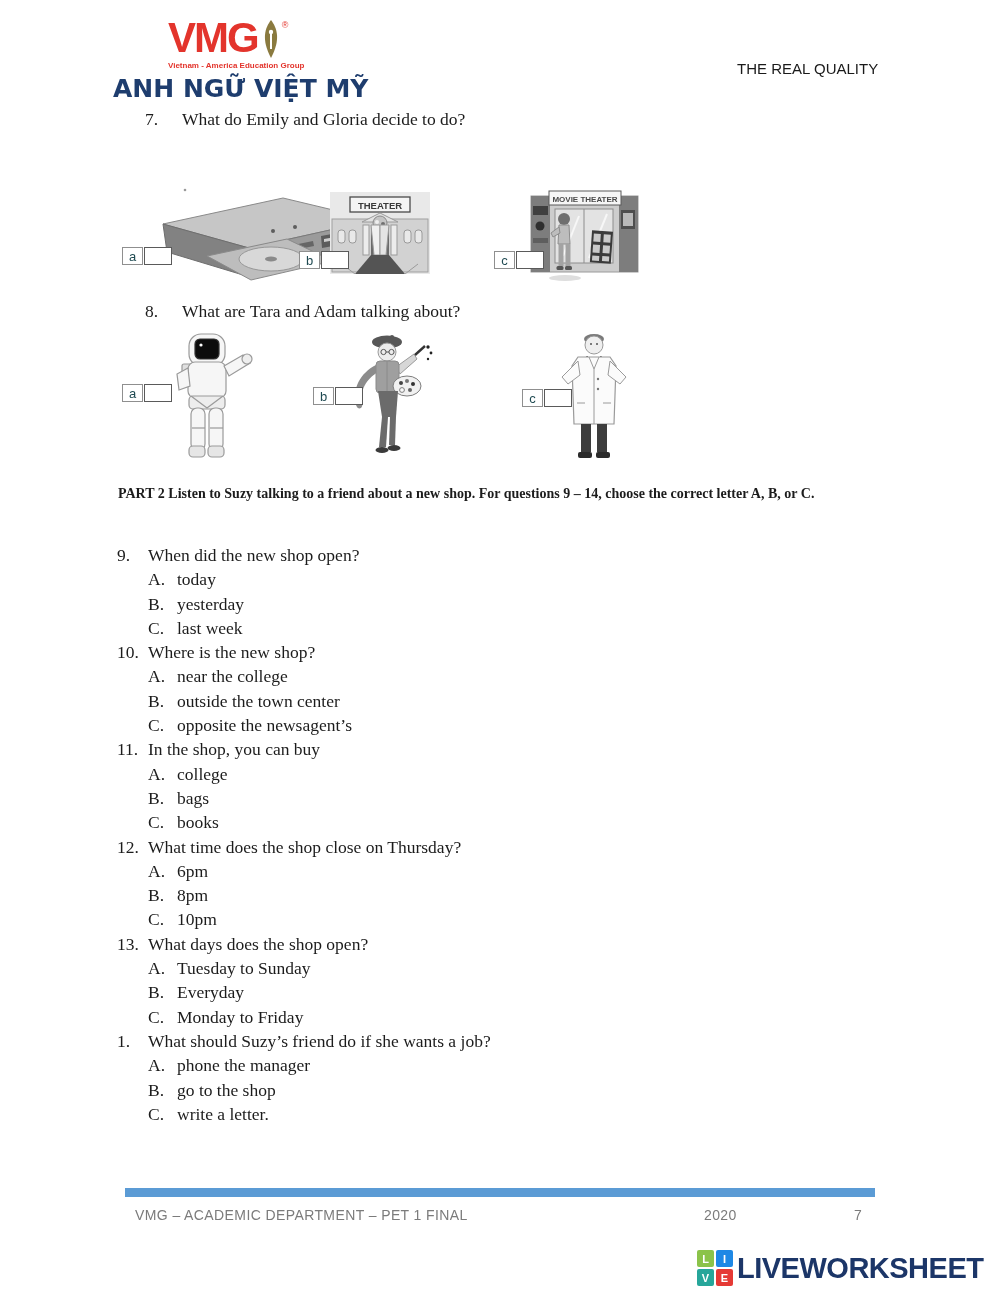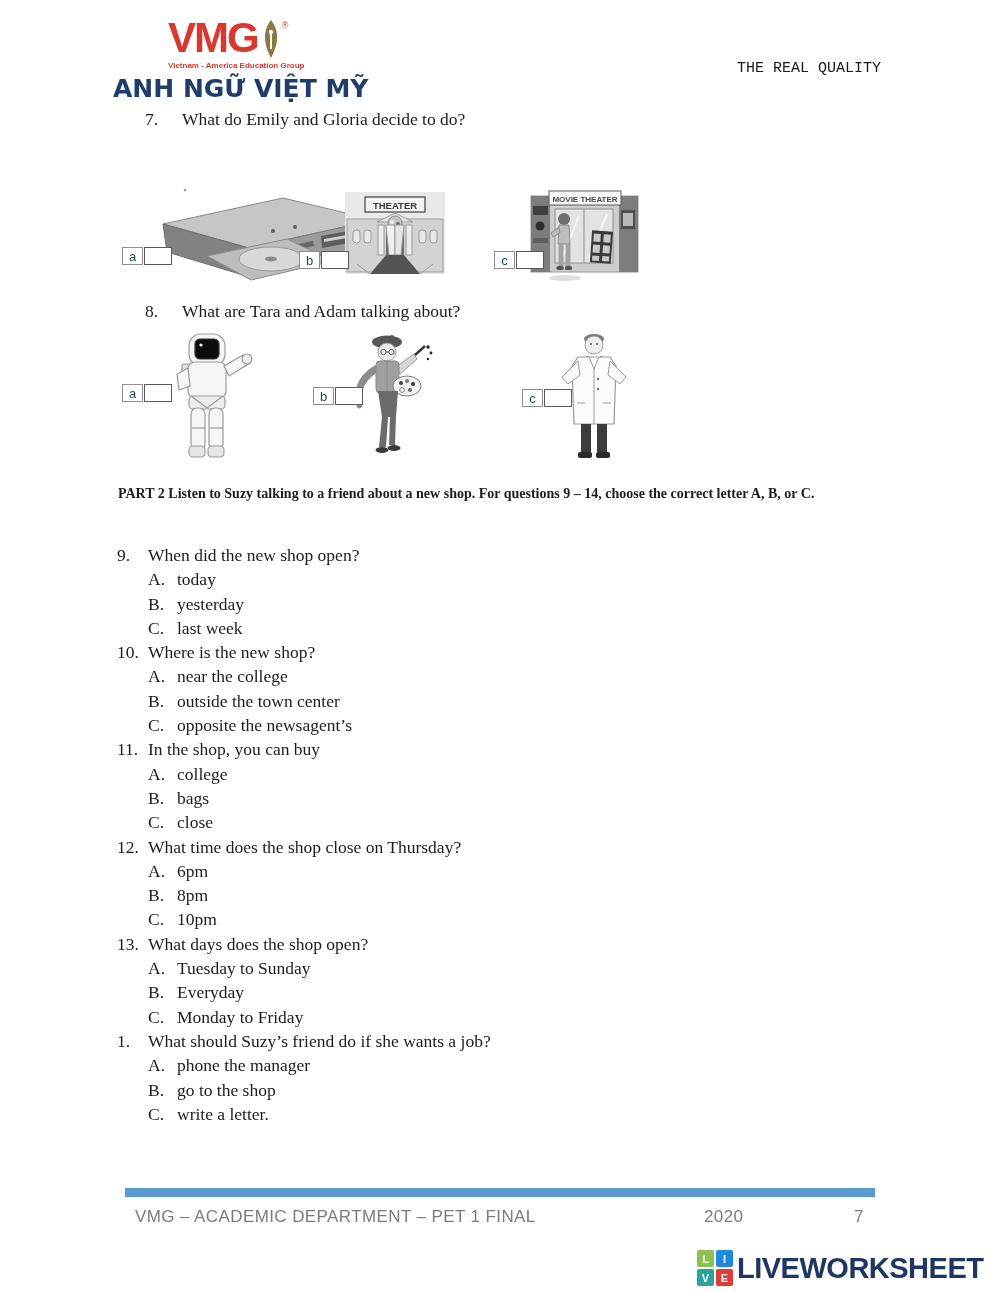--- a/index.html
+++ b/index.html
@@ -21,21 +21,21 @@
     font-family:"Liberation Sans", sans-serif; font-weight:bold; font-size:8px;
     color:#e3342c; white-space:nowrap;
   }
   .school-name {
     position:absolute; left:113px; top:74px;
     font-family:"DejaVu Sans","Liberation Sans",sans-serif; font-weight:bold;
     font-size:25px; color:#1e3d6e; letter-spacing:0px; white-space:nowrap;
   }
   .quality {
     position:absolute; left:737px; top:60px;
-    font-family:Liberation Mono, monospace; font-size:15px; color:#1a1a1a; white-space:nowrap;
+    font-family:Liberation Sans, sans-serif; font-size:15px; color:#1a1a1a; white-space:nowrap;
   }
   
   .pq-line { position:absolute; left:145px; font-size:17.5px; white-space:nowrap; }
   .pq-num { display:inline-block; width:37px; }
   .img-abs { position:absolute; }
   .ansbox { position:absolute; display:flex; font-family:"Liberation Sans", sans-serif; }
   .ans-letter {
     width:21px; height:18px; border:1px solid #8f8f8f; background:#fff;
     display:flex; align-items:center; justify-content:center;
     font-size:13px; color:#1f4a52;
@@ -47,21 +47,21 @@
     font-size:14px; font-weight:bold; line-height:25.5px;
   }
   .mclist { position:absolute; left:117px; top:543px; width:780px; font-size:17.5px; line-height:24.3px; }
   .q-num { display:inline-block; width:31px; }
   .opt { padding-left:31px; cursor:pointer; }
   .opt-letter { display:inline-block; width:29px; }
   
   .footer-bar { position:absolute; left:125px; top:1188px; width:750px; height:9px; }
   .footer-text {
     position:absolute; top:1207px; font-family:"Liberation Sans", sans-serif;
-    font-size:17px; color:#7b7b7b; letter-spacing:0.4px; white-space:nowrap;
+    font-size:14px; color:#7b7b7b; letter-spacing:0.4px; white-space:nowrap;
   }
   .ft-left { left:135px; }
   .ft-year { left:704px; }
   .ft-page { left:854px; }
   
   .lw { position:absolute; left:697px; top:1250px; display:flex; align-items:center; }
   .lw-grid { display:grid; grid-template-columns:17px 17px; grid-template-rows:17px 17px; gap:2px; }
   .lw-sq {
     display:flex; align-items:center; justify-content:center;
     color:#fff; font-family:"Liberation Sans", sans-serif; font-weight:bold; font-size:11px;
@@ -111,21 +111,21 @@
       <polygon points="72,70 152,53 198,75 116,94" fill="#bdbdbd" stroke="#8a8a8a" stroke-width="1"></polygon>
       <ellipse cx="136" cy="73" rx="32" ry="12" fill="#d8d8d8" stroke="#979797"></ellipse>
       <ellipse cx="136" cy="73" rx="6" ry="2.4" fill="#8a8a8a"></ellipse>
     </svg>
   </div>
   <div class="ansbox" style="left:122px; top:247px;">
     <span class="ans-letter">a</span>
     <span class="ans-input"></span>
   </div>
 
-  <div class="img-abs" style="left:345px; top:192px;">
+  <div class="img-abs" style="left:330px; top:192px;">
     <svg width="100" height="82" viewBox="0 0 100 82">
       <rect x="0" y="0" width="100" height="82" fill="#e9e9e9"></rect>
       <rect x="2" y="27" width="96" height="53" fill="#d2d2d2" stroke="#a0a0a0"></rect>
       <rect x="20" y="5" width="60" height="15" fill="#f4f4f4" stroke="#4a4a4a" stroke-width="1.3"></rect>
       <text x="50" y="16.5" font-size="9.5" font-weight="bold" fill="#3a3a3a" text-anchor="middle">THEATER</text>
       <polygon points="32,30 68,30 50,21" fill="#e2e2e2" stroke="#9a9a9a"></polygon>
       <circle cx="50" cy="31" r="7" fill="#c4c4c4" stroke="#8a8a8a"></circle>
       <circle cx="47" cy="30" r="2" fill="#efefef"></circle>
         <circle cx="53" cy="32" r="2" fill="#6f6f6f"></circle>
       <rect x="33" y="33" width="6" height="30" fill="#ececec" stroke="#9a9a9a"></rect>
@@ -295,21 +295,21 @@
       <div><span class="q-num">10.</span><span>Where is the new shop?</span></div>
       <div class="opt"><span class="opt-letter">A.</span><span>near the college</span></div>
       <div class="opt"><span class="opt-letter">B.</span><span>outside the town center</span></div>
       <div class="opt"><span class="opt-letter">C.</span><span>opposite the newsagent’s</span></div>
     </div>
 
     <div>
       <div><span class="q-num">11.</span><span>In the shop, you can buy</span></div>
       <div class="opt"><span class="opt-letter">A.</span><span>college</span></div>
       <div class="opt"><span class="opt-letter">B.</span><span>bags</span></div>
-      <div class="opt"><span class="opt-letter">C.</span><span>close</span></div>
+      <div class="opt"><span class="opt-letter">C.</span><span>books</span></div>
     </div>
 
     <div>
       <div><span class="q-num">12.</span><span>What time does the shop close on Thursday?</span></div>
       <div class="opt"><span class="opt-letter">A.</span><span>6pm</span></div>
       <div class="opt"><span class="opt-letter">B.</span><span>8pm</span></div>
       <div class="opt"><span class="opt-letter">C.</span><span>10pm</span></div>
     </div>
 
     <div>

